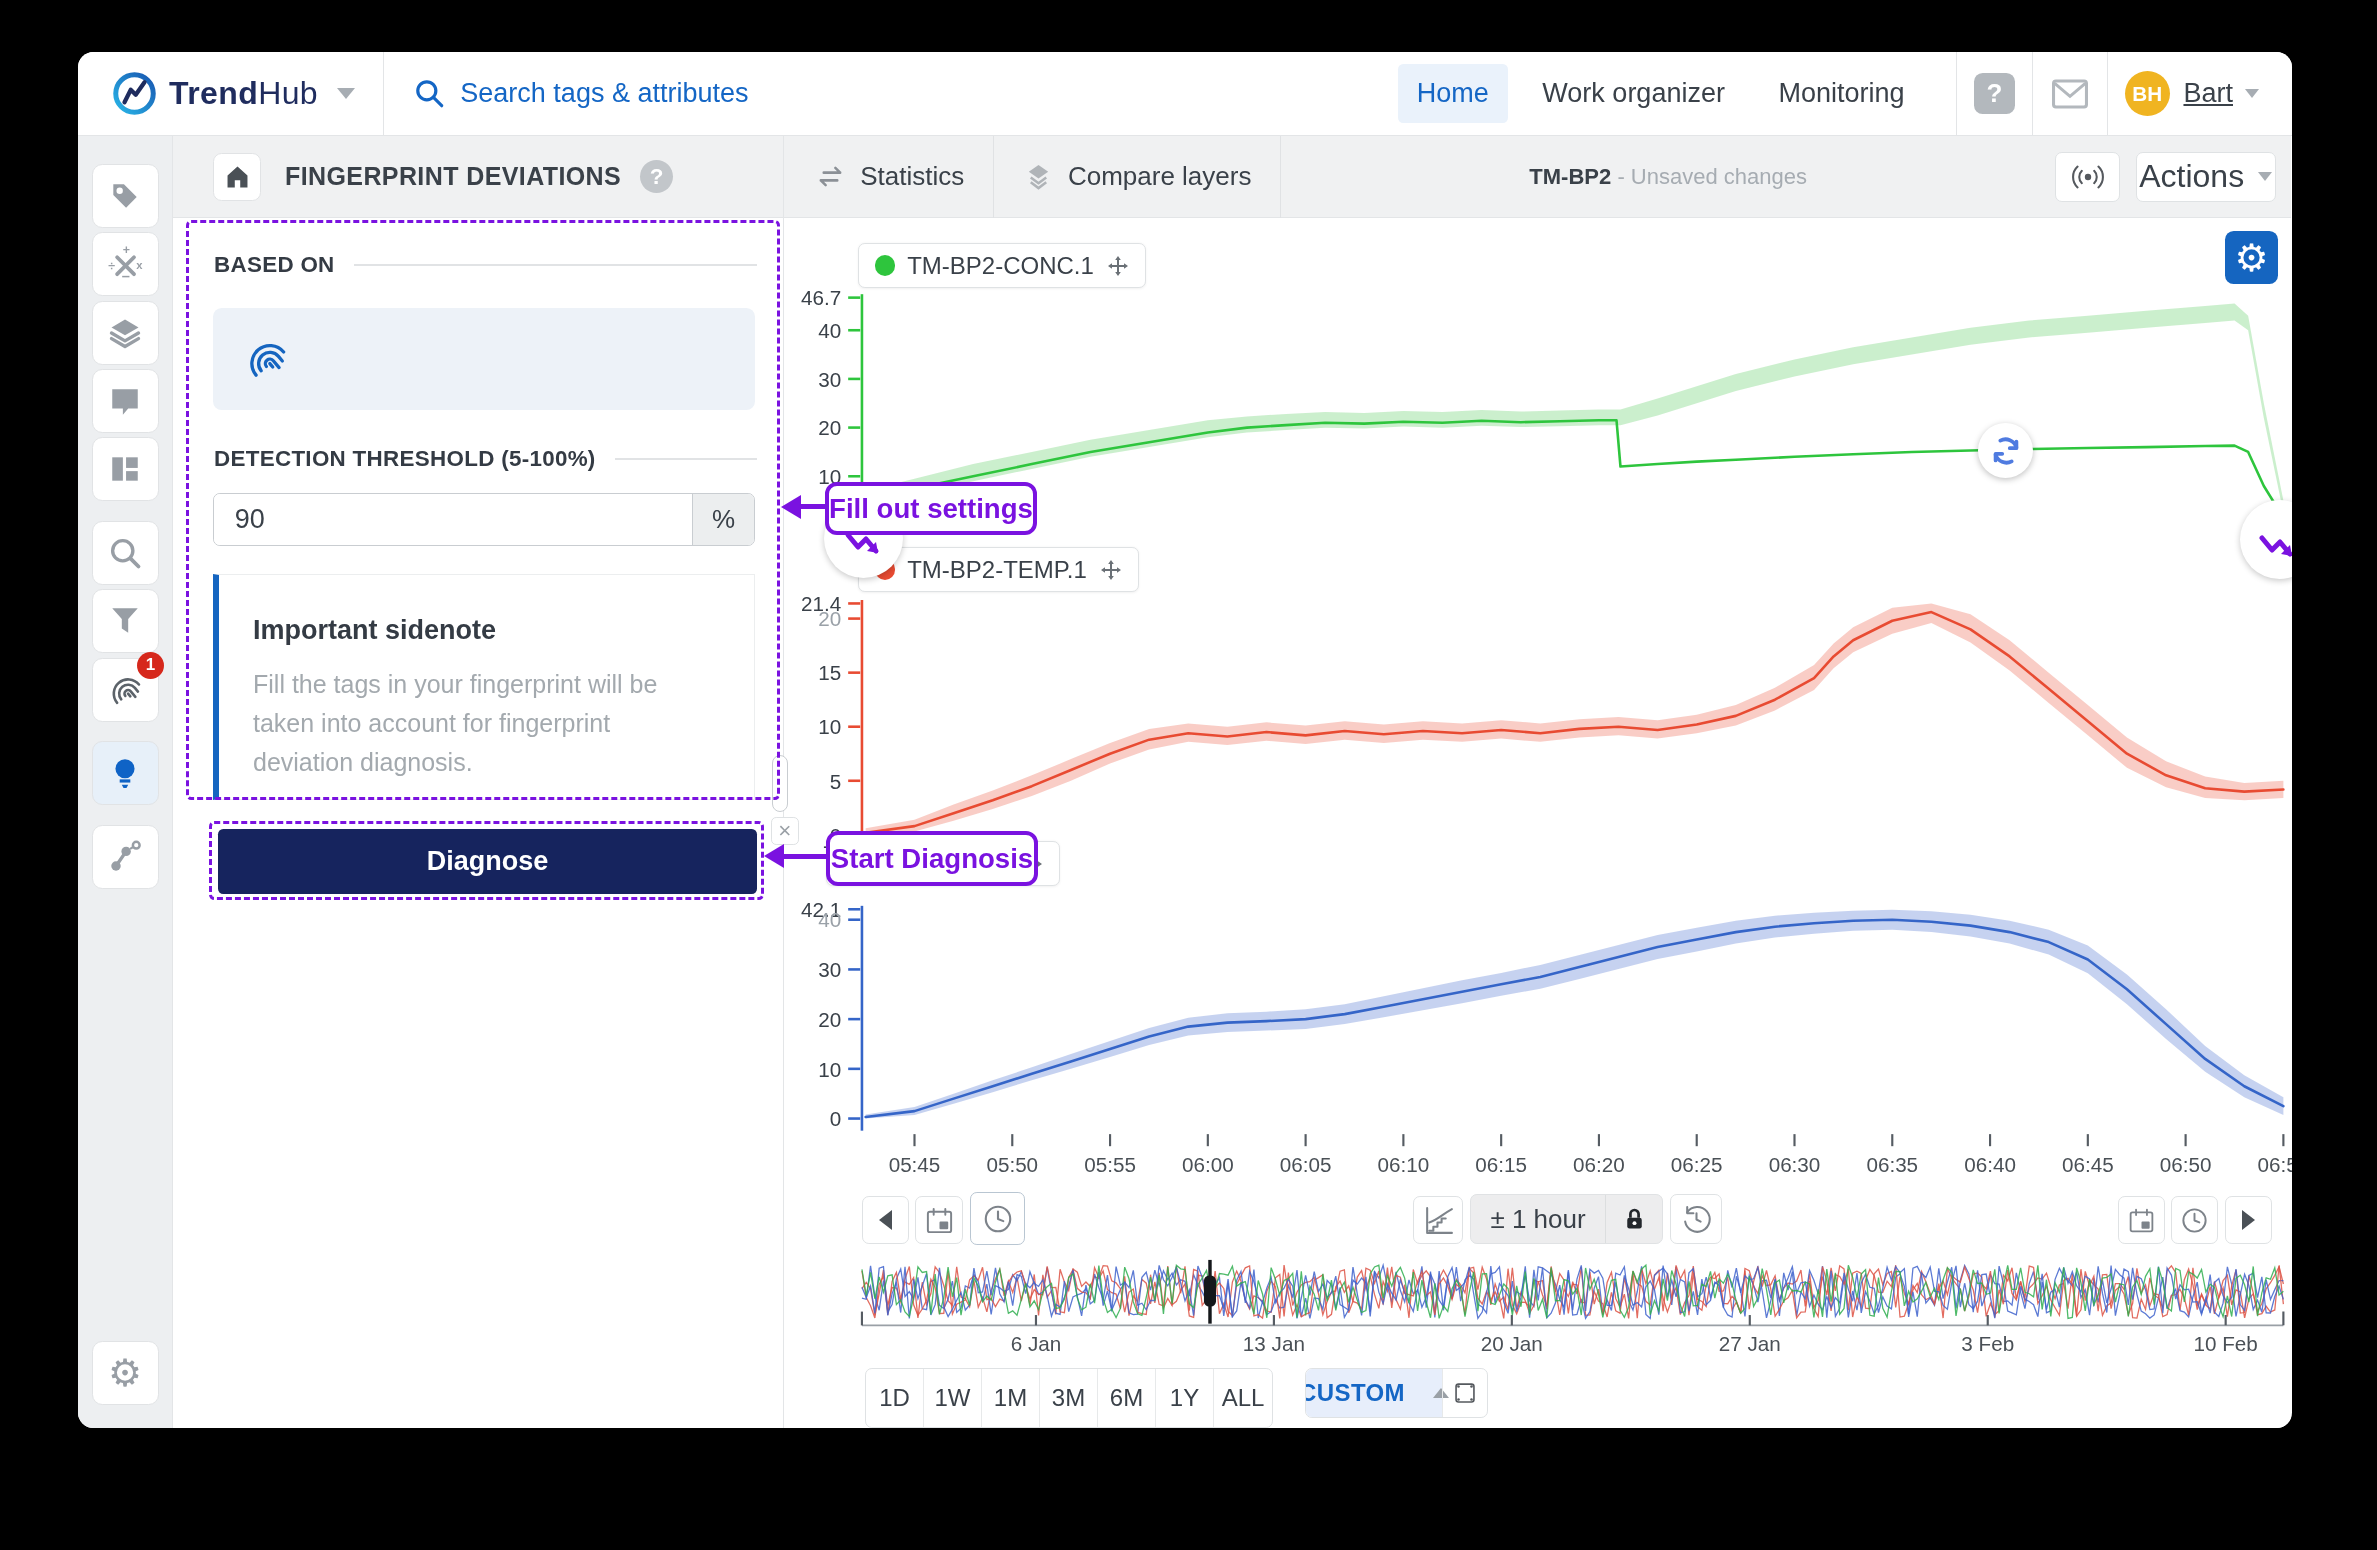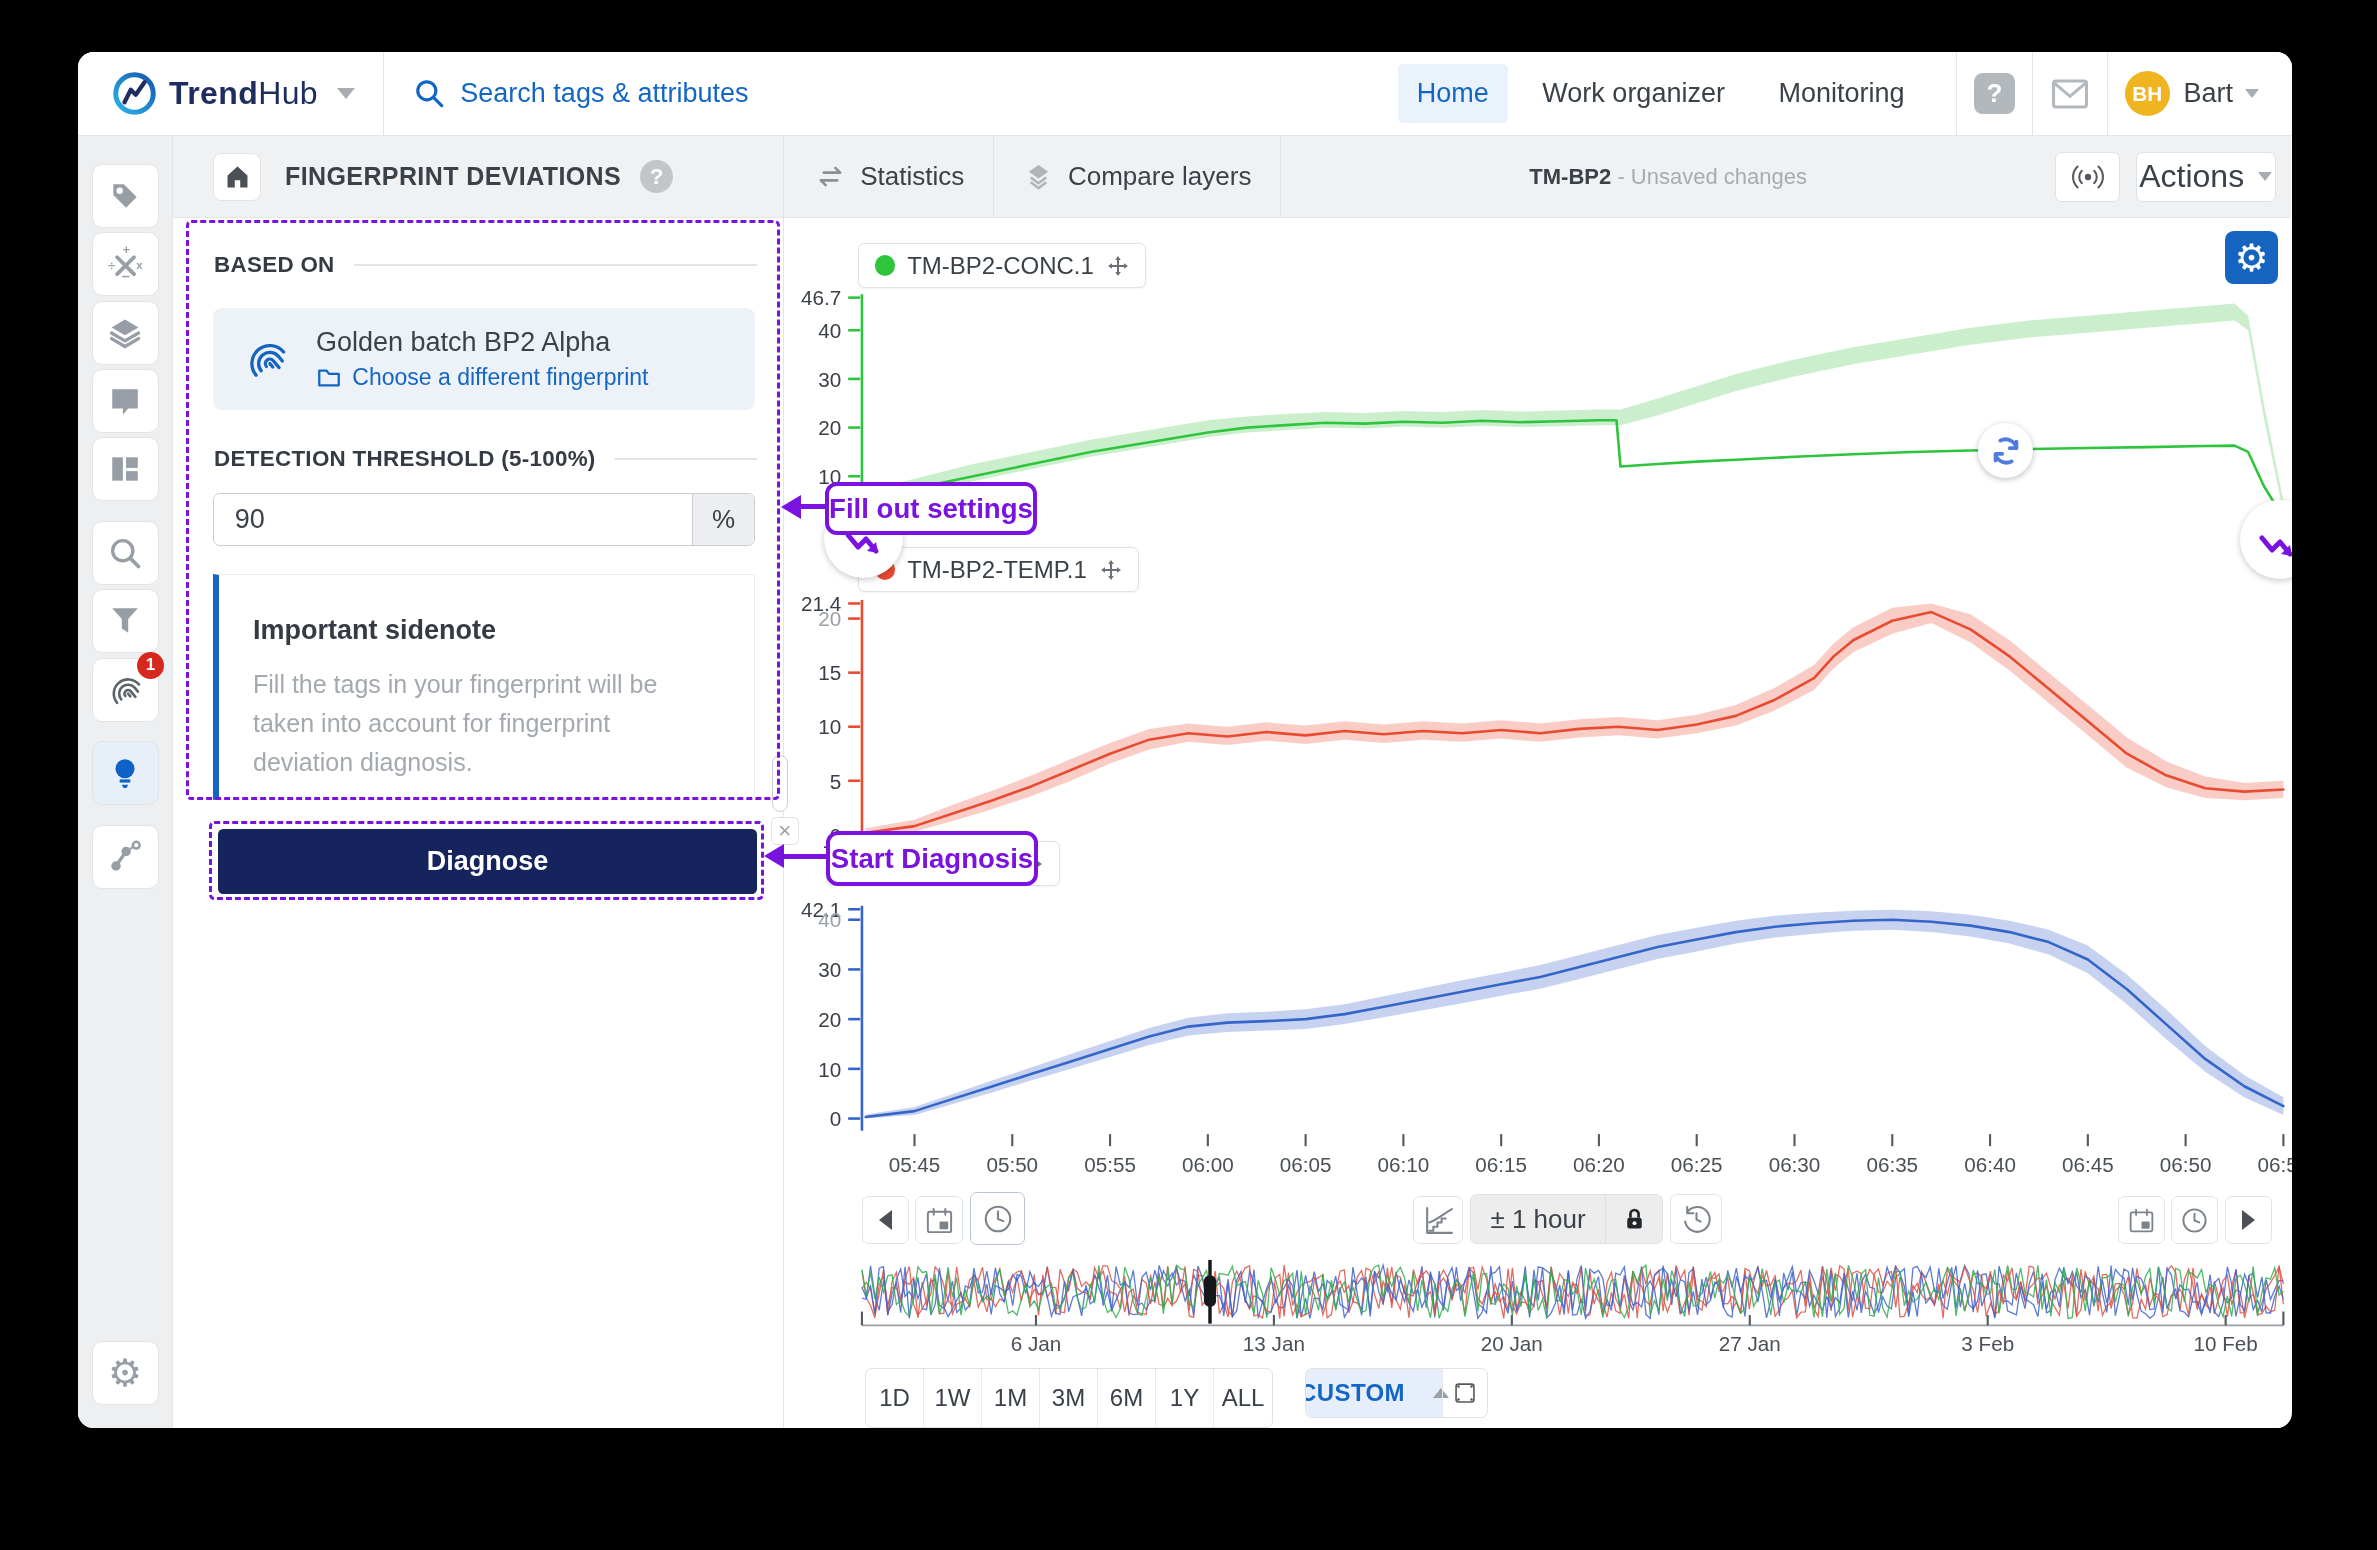--- a/index.html
+++ b/index.html
@@ -18,21 +18,21 @@
   .nav-divider { width:0.9px; height:83px; background:#e3e5e7; margin-left:27.6px; }
   .search-wrap { flex:1; display:flex; align-items:center; gap:13.8px; margin-left:29px; }
   .search-wrap input { border:none; outline:none; font-size:27px; color:#1466c5; width:603px;
                        font-family:"Liberation Sans",sans-serif; }
   .search-wrap input::placeholder { color:#1466c5; opacity:1; }
   .nav-item { font-size:27px; color:#3a4149; padding:13.8px 19px; border-radius:5.2px; margin-right:15.5px; white-space:nowrap; cursor:pointer; }
   .nav-item.active { color:#1466c5; background:#eaf2fb; }
   .nav-sep { width:0.9px; height:83px; background:#e3e5e7; margin:0 17px; }
   .avatar { width:45px; height:45px; border-radius:50%; background:#f0b421; color:#fff; font-size:20.7px;
             font-weight:700; display:flex; align-items:center; justify-content:center; }
-  .username { font-size:27px; color:#3a4149; margin-left:13.8px; }
+  .username { font-size:27px; color:#3a4149; margin-left:13.8px;text-decoration:underline; }
 
   
   .rail { position:absolute; left:0; top:84px; width:95px; height:1292px; background:#edeff1;
           border-right:0.9px solid #e3e5e7; display:flex; flex-direction:column; align-items:center; padding-top:28px; z-index:4; }
   .rail-btn { width:67px; height:64px; background:#fff; border:0.9px solid #e1e3e5; border-radius:10.3px;
               display:flex; align-items:center; justify-content:center; margin-bottom:4.3px; position:relative; cursor:pointer; }
   .rail-gap { height:15.5px; }
   .rail-btn.active { background:#e7f0f9; }
   .rail-btn svg { stroke:#989ea5; fill:none; stroke-width:2.4; stroke-linecap:round; stroke-linejoin:round; }
   .rail-btn .fillicon { fill:#989ea5; stroke:none; }
@@ -285,29 +285,20 @@
 
     <div class="fp-card">
       <svg width="48" height="48" viewBox="0 0 32 32" style="margin-left:29px;">
         <g transform="rotate(-40 16 16)" stroke="#1565c0" stroke-width="2.2" fill="none" stroke-linecap="round">
           <path d="M4 20 a12 12 0 0 1 24 0"></path>
           <path d="M8.5 20 a7.5 7.5 0 0 1 15 0 v4"></path>
           <path d="M13 20 a3 3 0 0 1 6 0 v6"></path>
           <path d="M16 20 v3"></path>
         </g>
       </svg>
-      <div class="fp-card-text">
-        <div class="fp-name">Golden batch BP2 Alpha</div>
-        <div class="fp-link">
-          <svg width="26" height="26" viewBox="0 0 32 32">
-            <path d="M4 7 h9 l3 4 h12 v14 h-24 z" fill="none" stroke="#1466c5" stroke-width="2.8" stroke-linejoin="round"></path>
-          </svg>
-          <span>Choose a different fingerprint</span>
-        </div>
-      </div>
     </div>
 
     <div class="section-row" style="left:41px; top:310px;">
       <div class="section-label">DETECTION THRESHOLD (5-100%)</div>
       <div class="section-line"></div>
     </div>
 
     <div class="threshold-input">
       <input value="90" style="">
       <div class="threshold-unit">%</div>

